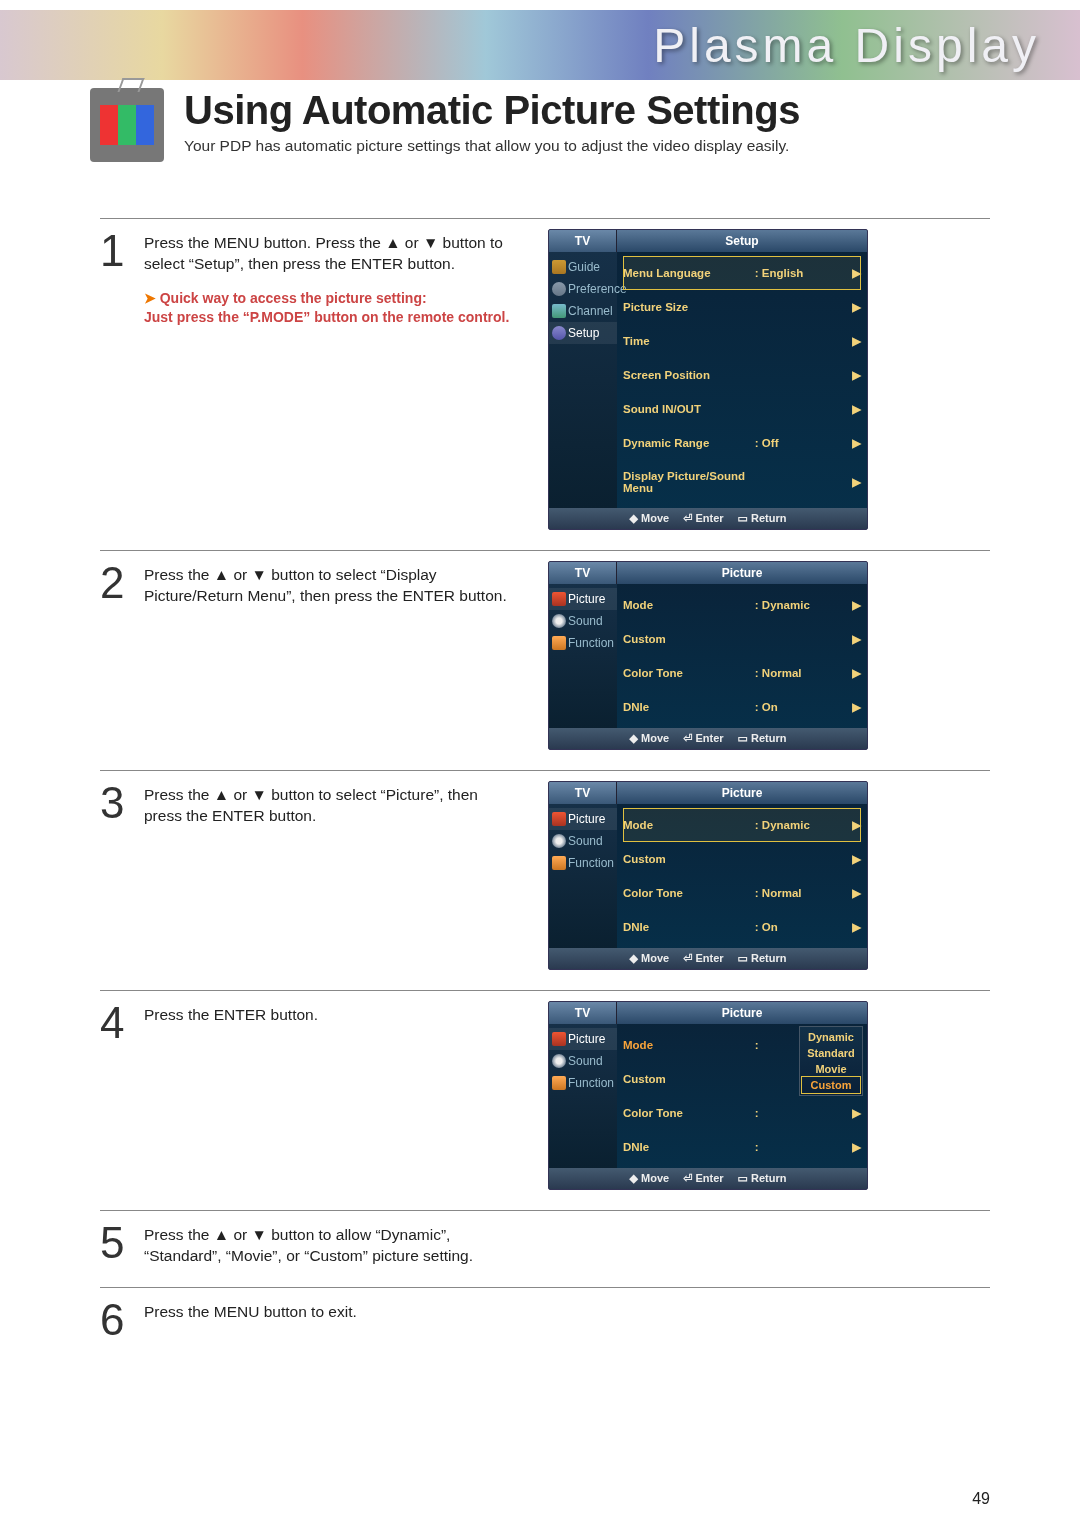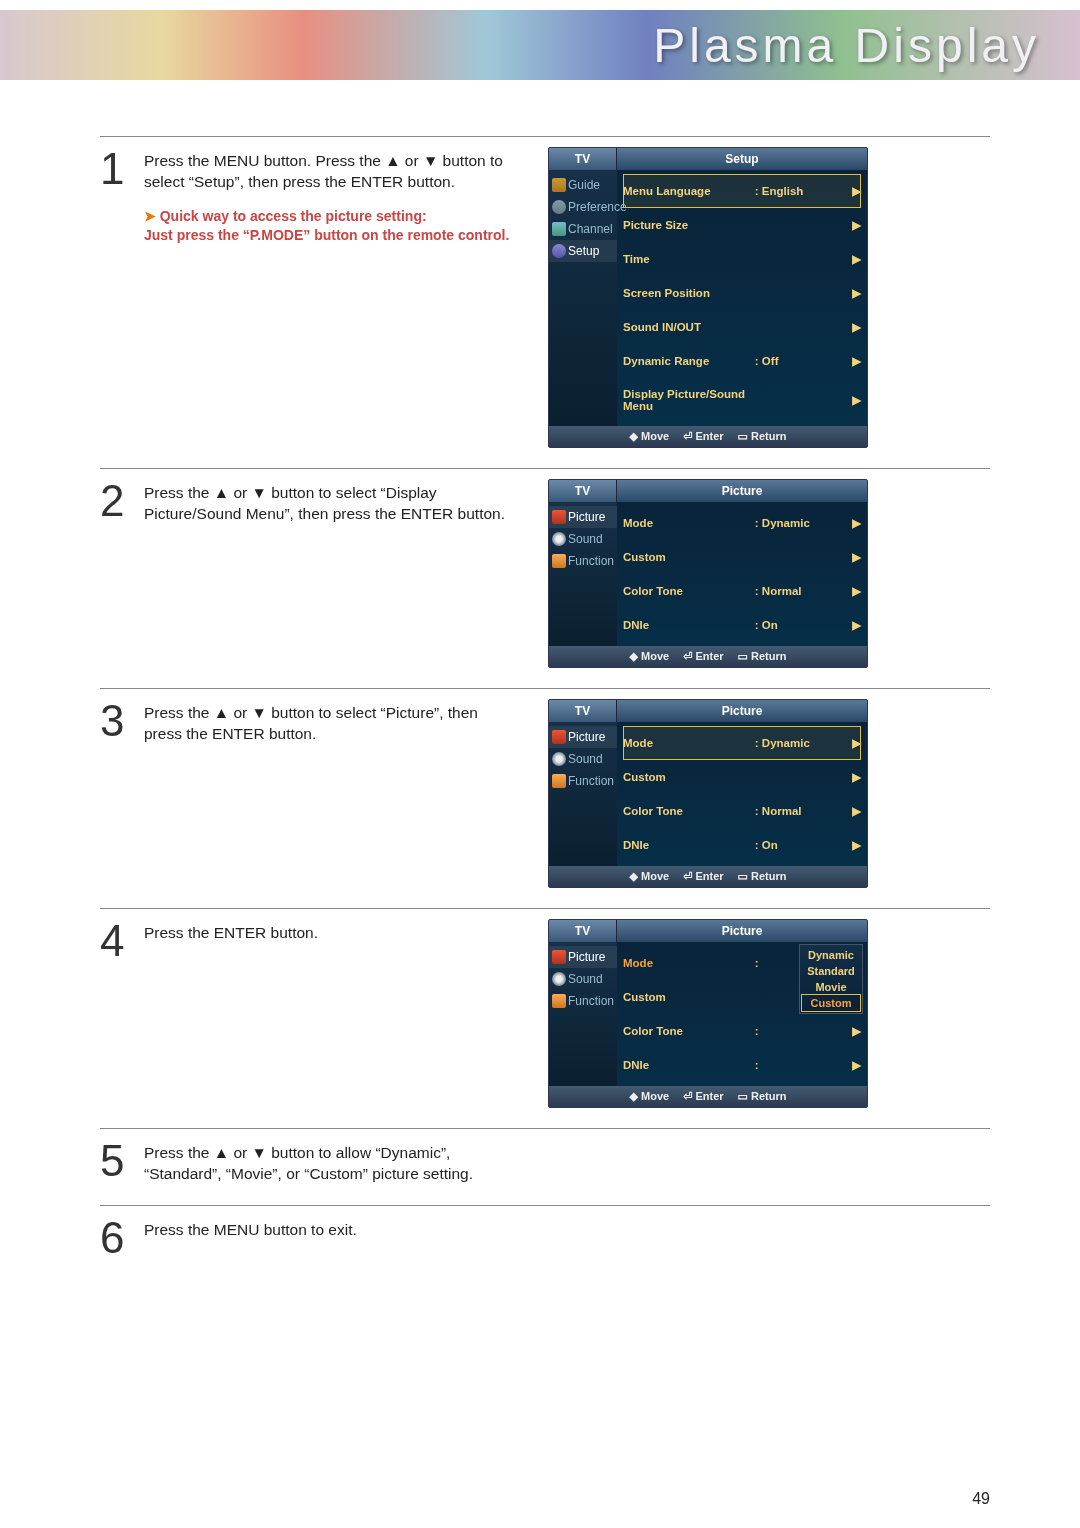--- a/index.html
+++ b/index.html
@@ -80,20 +80,33 @@
   .page-wrap{position:relative;min-height:1528px;}
 </style>
 </head>
 <body>
 <div class="page-wrap">
 
 <div class="banner">
   <div class="banner-text">Plasma Display</div>
 </div>
 
+<div class="header-row">
+  <div class="tv-icon">
+    <div class="screen">
+          <div class="bar r"></div>
+          <div class="bar g"></div>
+          <div class="bar b"></div>
+        </div>
+  </div>
+  <div class="title-block">
+    <div class="page-title">Using Automatic Picture Settings</div>
+    <div class="subtitle">Your PDP has automatic picture settings that allow you to adjust the video display easily.</div>
+  </div>
+</div>
 
 <div class="content" id="content">
       <div class="step-row">
     <div class="left-col">
       <div class="step-num">1</div>
       <div class="step-text">Press the MENU button. Press the ▲ or ▼ button to select “Setup”, then press the ENTER button.<div class="hint"><span class="hint-arrow">➤</span>Quick way to access the picture setting:<br><span style="margin-left:0">Just press the “P.MODE” button on the remote control.</span></div></div>
     </div>
     <div class="right-col">
           <div class="osd">
     <div class="osd-top">
@@ -149,21 +162,21 @@
       <span class="foot-item">◆ Move</span>
       <span class="foot-item">⏎ Enter</span>
       <span class="foot-item">▭ Return</span>
     </div>
   </div>
         </div>
   </div>
       <div class="step-row">
     <div class="left-col">
       <div class="step-num">2</div>
-      <div class="step-text">Press the ▲ or ▼ button to select “Display Picture/Sound Menu”, then press the ENTER button.</div>
+      <div class="step-text">Press the ▲ or ▼ button to select “Display Picture/Return Menu”, then press the ENTER button.</div>
     </div>
     <div class="right-col">
           <div class="osd">
     <div class="osd-top">
       <div class="osd-tv">TV</div>
       <div class="osd-title">Picture</div>
     </div>
     <div class="osd-body">
       <div class="osd-side">
                 <div class="side-item active"><span class="side-ico ico-pic"></span>Picture</div>

